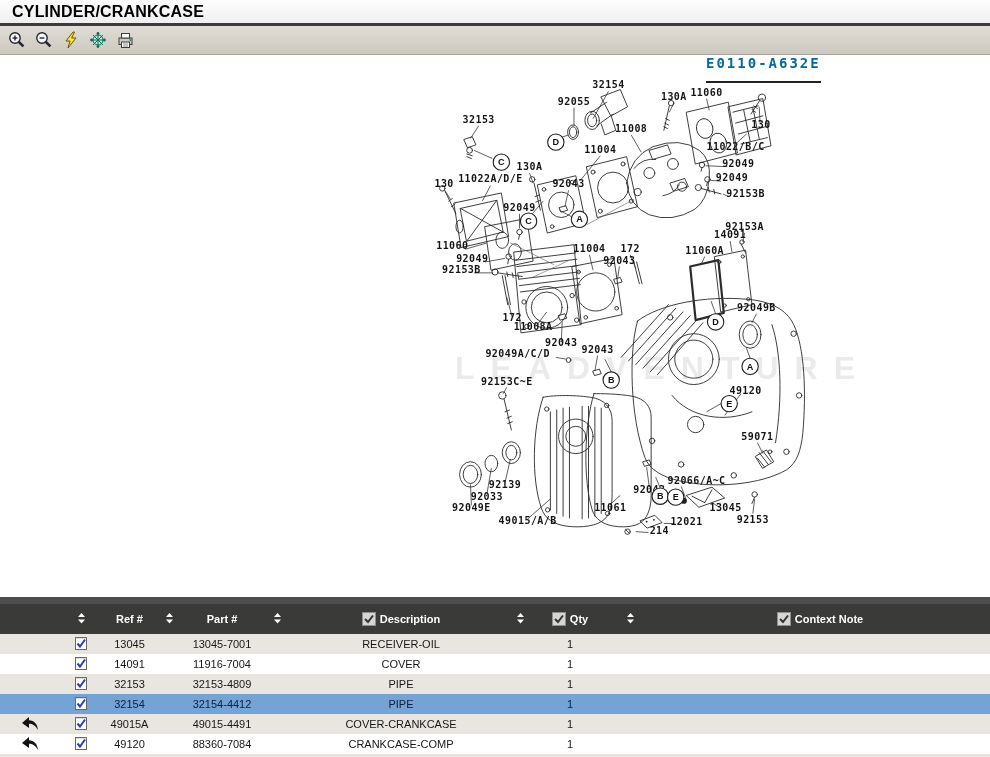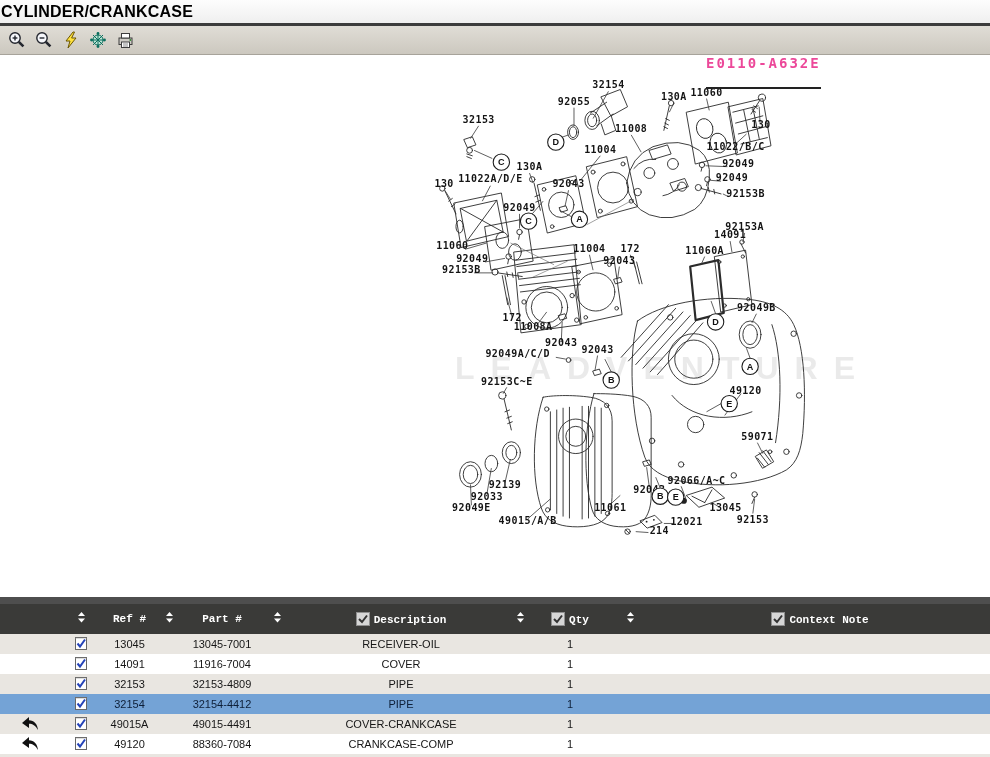--- a/index.html
+++ b/index.html
@@ -2,48 +2,48 @@
 <html><head>
 <meta charset="utf-8">
 <style>
   html,body{margin:0;padding:0;background:#fff;}
   .page{width:990px;height:757px;overflow:hidden;position:relative;
         font-family:"Liberation Sans",sans-serif;background:#fff;}
 
   
   .title-bar{height:23px;background:linear-gradient(#fdfdfd,#efefef);
              border-bottom:3px solid #3c3c3c;display:flex;align-items:center;}
-  .title-bar span{font-size:16px;font-weight:bold;color:#000;padding-left:1px;letter-spacing:.2px;}
+  .title-bar span{font-size:16px;font-weight:bold;color:#000;padding-left:12px;letter-spacing:.2px;}
 
   
   .toolbar{height:28px;background:linear-gradient(#e0ddd6,#ccc8bf);
            border-bottom:1px solid #a7a39a;display:flex;align-items:center;gap:7px;padding-left:7px;}
   .tbtn{width:20px;height:20px;display:inline-flex;align-items:center;justify-content:center;cursor:pointer;}
 
   
   .diagram{position:relative;height:542px;background:#fff;overflow:hidden;}
   .diagram-code{position:absolute;left:706px;top:0px;font:bold 14px "DejaVu Sans Mono",monospace;
-                letter-spacing:2px;color:#ec4899;border-bottom:2px solid #222;padding-bottom:16px;}
+                letter-spacing:2px;color:#0369a1;border-bottom:2px solid #222;padding-bottom:10px;}
   .watermark{position:absolute;left:455px;top:295px;font:bold 32px "Liberation Sans",sans-serif;
              letter-spacing:16px;color:rgba(90,90,90,0.13);pointer-events:none;}
   svg.fiche{position:absolute;left:0;top:0;}
   .parts path,.parts circle,.parts ellipse,.parts line,.parts rect{fill:none;stroke:#2b2b2b;stroke-width:1;stroke-linejoin:round;stroke-linecap:round;}
   .parts .thick{stroke-width:2.4;}
   .parts .fill{fill:#222;stroke:none;}
   .leaders{fill:none;stroke:#3c3c3c;stroke-width:0.9;}
   .axes{fill:none;stroke:#6a6a6a;stroke-width:0.7;}
   .part-label{font:bold 11px "DejaVu Sans Mono",monospace;letter-spacing:.5px;fill:#141414;text-anchor:middle;}
   .callout circle{fill:#fff;stroke:#1c1c1c;stroke-width:1.2;}
   .callout-letter{font:bold 10px "Liberation Sans",sans-serif;fill:#111;text-anchor:middle;}
 
   
   .table-sep{height:7px;background:#4e4e4e;}
   table.parts-table{width:990px;border-collapse:collapse;table-layout:fixed;font-size:11px;}
   thead th{background:#3a3a38;color:#fff;height:28px;font-weight:bold;text-align:center;
-           font-size:11px;white-space:nowrap;font-family:Liberation Mono, monospace;}
+           font-size:11px;white-space:nowrap;}
   tbody td{height:18px;text-align:center;color:#161616;white-space:nowrap;overflow:hidden;}
   tbody tr{background:#fff;}
   tbody tr.shade{background:#e9e6e1;}
   tbody tr.selected{background:#74a3d6;}
   tbody tr.selected td{color:#0d1f38;}
   .cb{display:inline-block;width:12px;height:12px;background:#d6d6d6;border:1px solid #8f8f8f;
       vertical-align:-2px;margin-right:4px;line-height:10px;}
   .sorticon{display:inline-block;}
   .undo{display:inline-block;width:22px;height:16px;}
   .note-ic{display:inline-block;width:16px;height:16px;cursor:pointer;}

